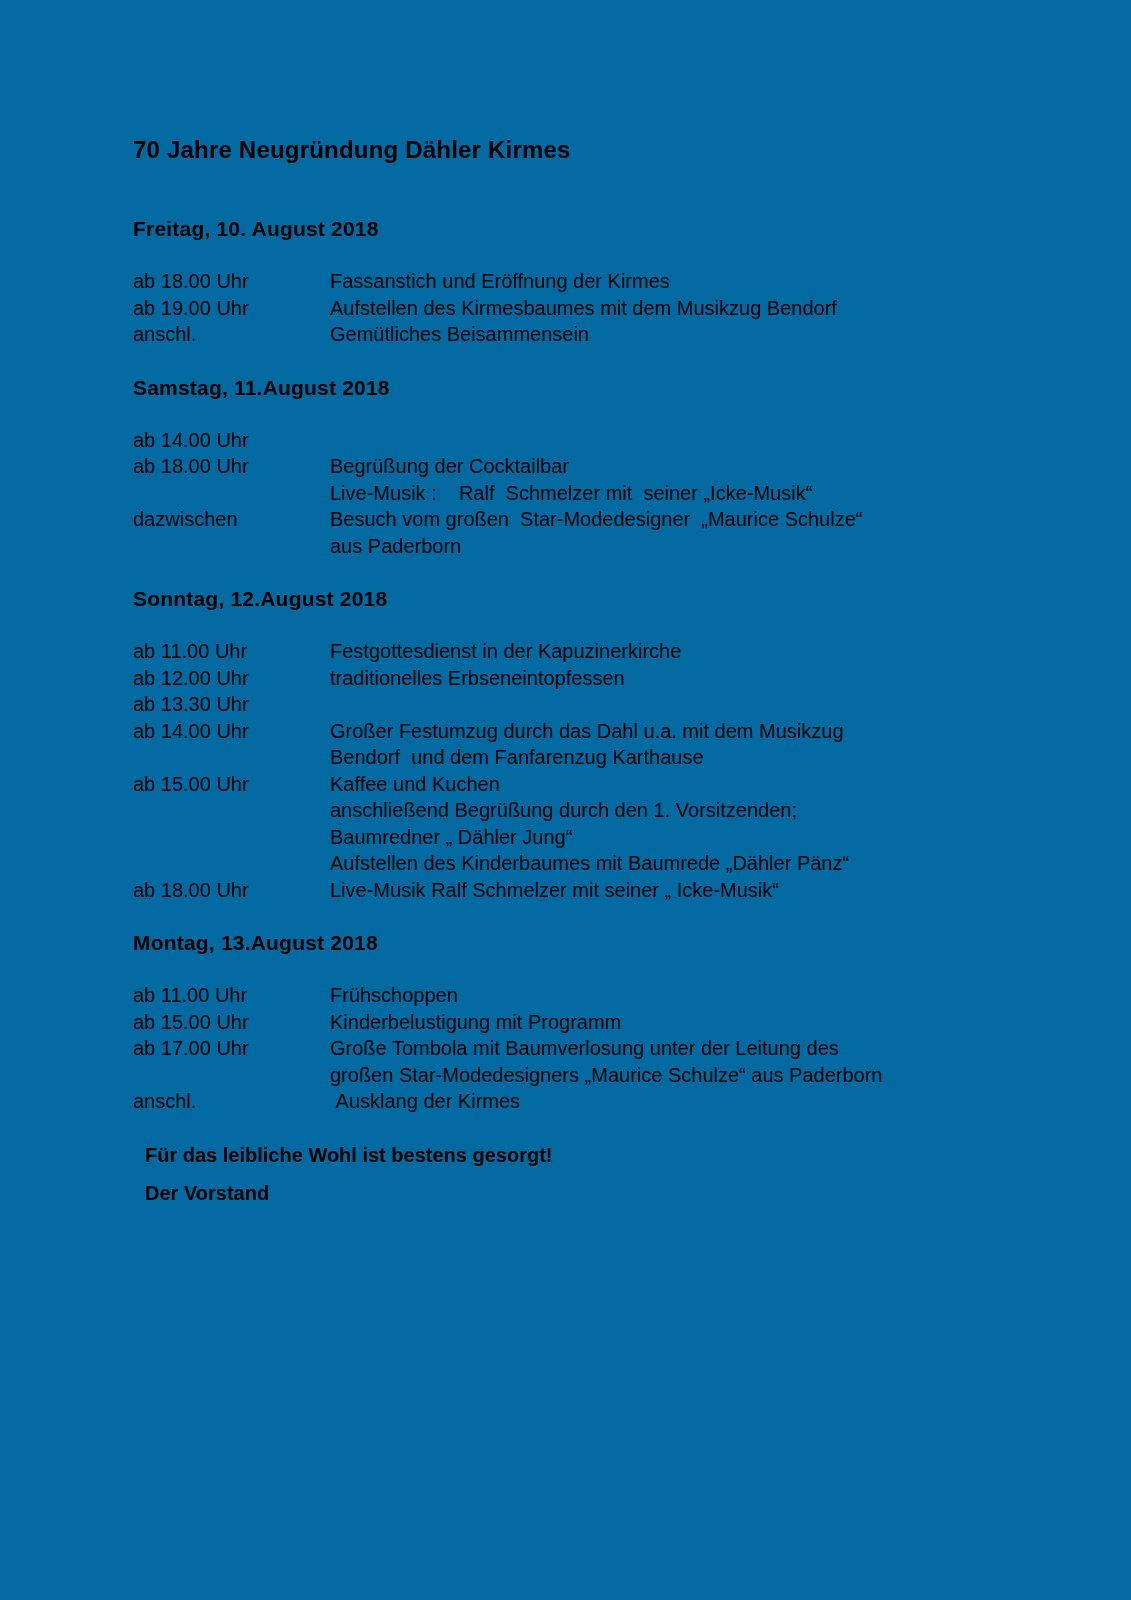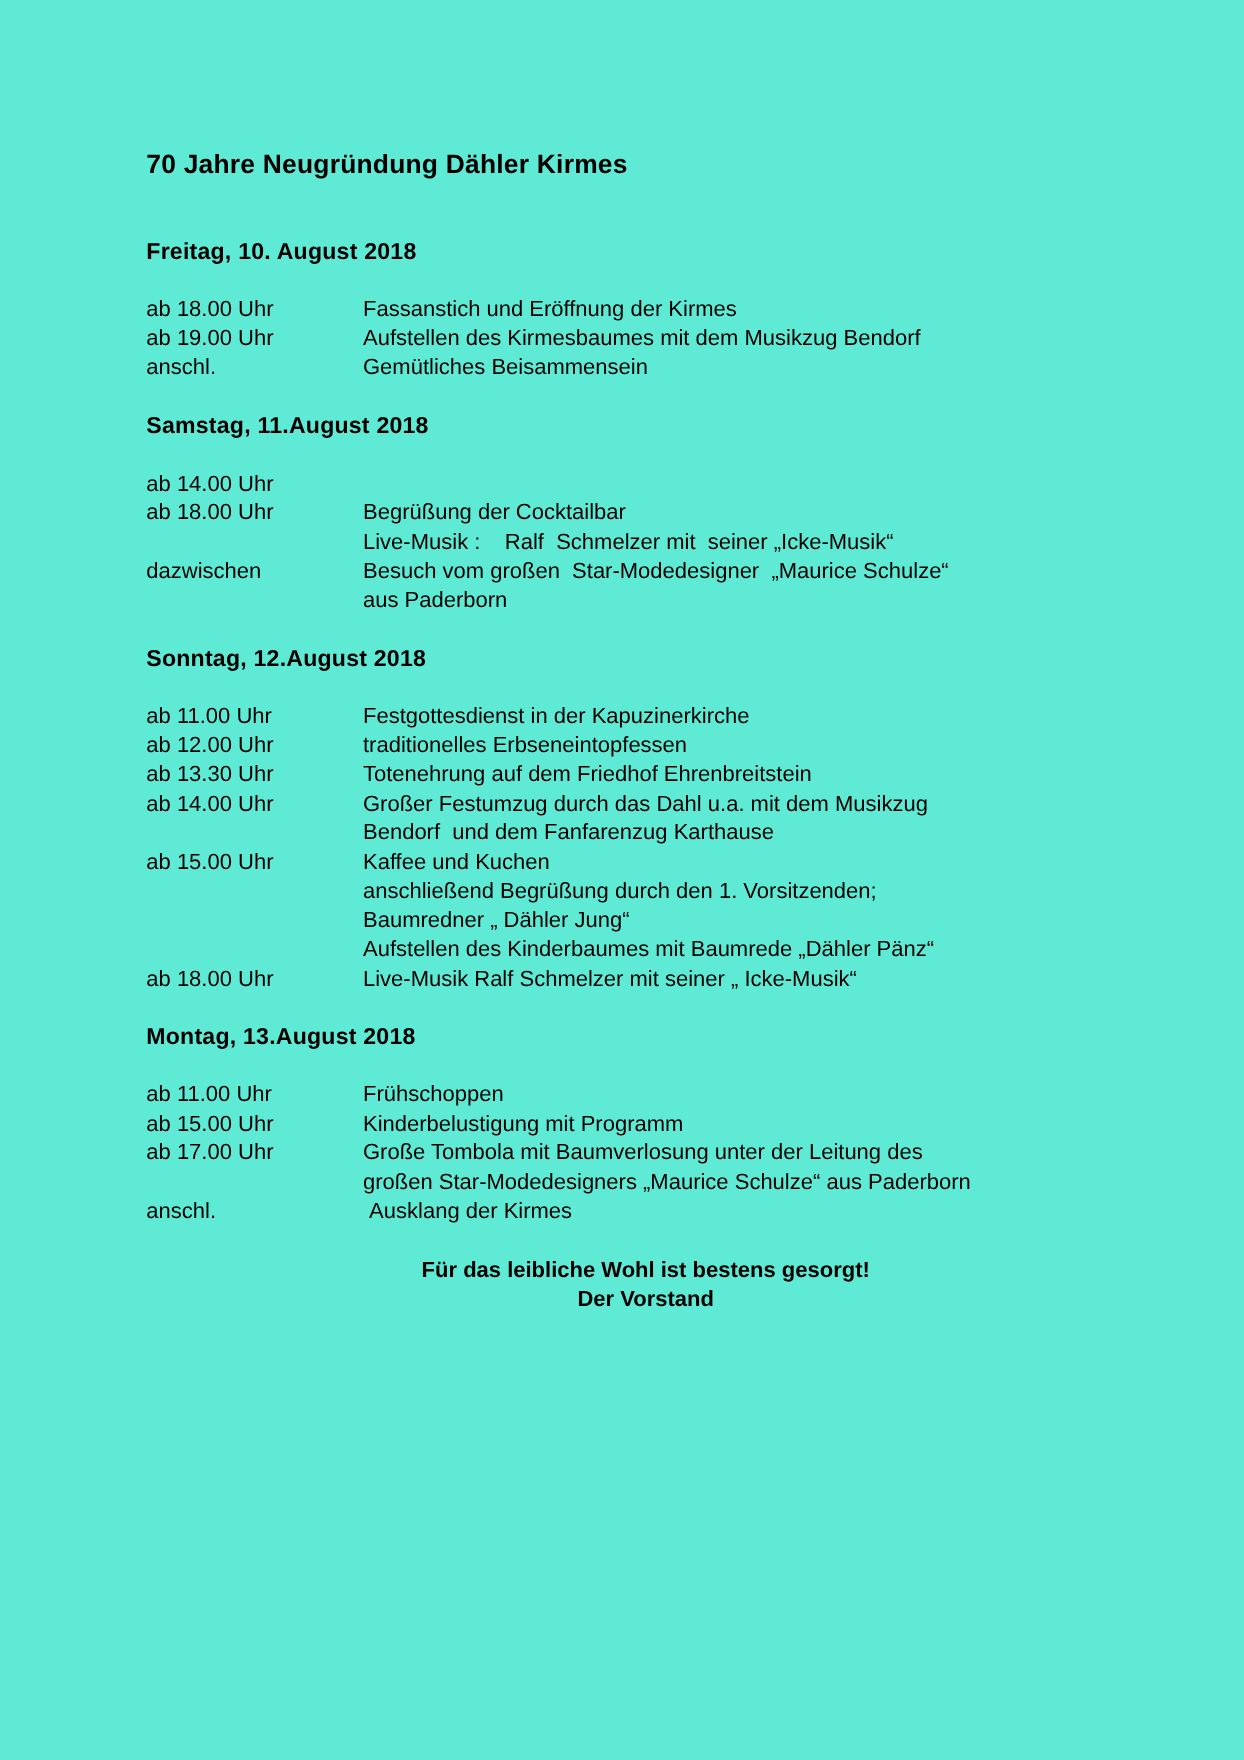--- a/index.html
+++ b/index.html
@@ -6,21 +6,21 @@
     margin: 0;
     padding: 0;
     background: #ffffff;
     color: #000000;
     font-family: "Liberation Sans", "DejaVu Sans", sans-serif;
   }
   .page {
     position: relative;
     width: 1131px;
     height: 1600px;
-    background: #5eead4;
+    background: #0369a1;
     overflow: hidden;
     box-sizing: border-box;
     padding: 135px 90px 0 133px;
   }
   .doc-title {
     font-size: 24px;
     font-weight: bold;
     line-height: 29px;
     margin: 0 0 51px 0;
     letter-spacing: 0.2px;
@@ -49,21 +49,21 @@
   .row .desc {
     flex: 1 1 auto;
     white-space: pre-wrap;
   }
   .footer {
     margin-top: 27px;
     font-size: 20px;
     font-weight: bold;
     line-height: 26.5px;
   }
-  .footer p { margin: 0; text-align: center; }
+  .footer p { margin: 12px; }
 </style>
 </head>
 <body>
 
 <div class="page">
 
   <h1 class="doc-title">70 Jahre Neugründung Dähler Kirmes</h1>
 
   <div>
   <section class="section">
@@ -123,21 +123,20 @@
     <div class="desc">Festgottesdienst in der Kapuzinerkirche</div>
   </div>
 
   <div class="row">
     <div class="time">ab 12.00 Uhr</div>
     <div class="desc">traditionelles Erbseneintopfessen</div>
   </div>
 
   <div class="row">
     <div class="time">ab 13.30 Uhr</div>
-    <div class="desc">Totenehrung auf dem Friedhof Ehrenbreitstein</div>
   </div>
 
   <div class="row">
     <div class="time">ab 14.00 Uhr</div>
     <div class="desc">Großer Festumzug durch das Dahl u.a. mit dem Musikzug</div>
   </div>
 
   <div class="row">
     <div class="time"></div>
     <div class="desc">Bendorf  und dem Fanfarenzug Karthause</div>

